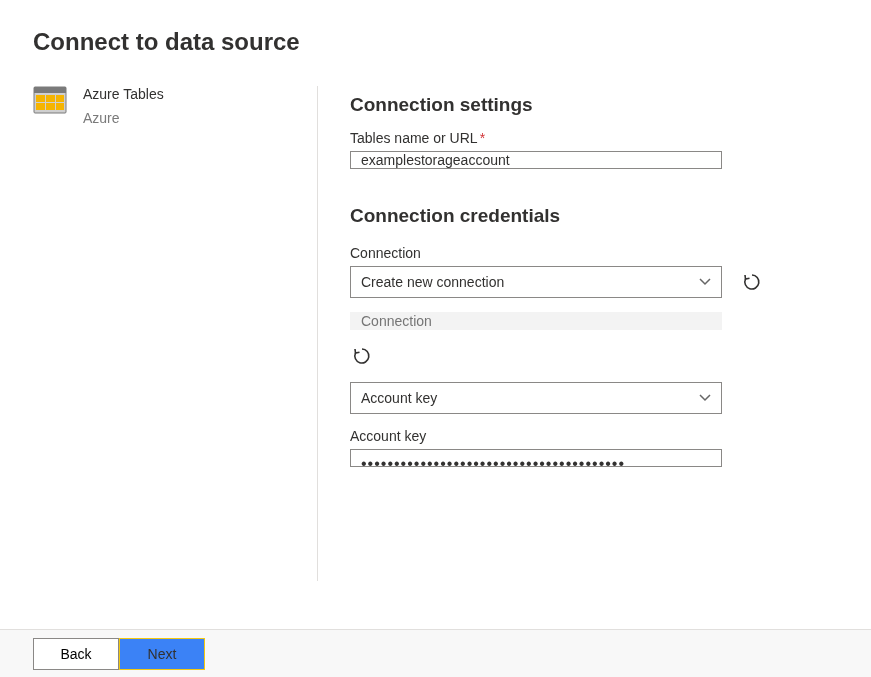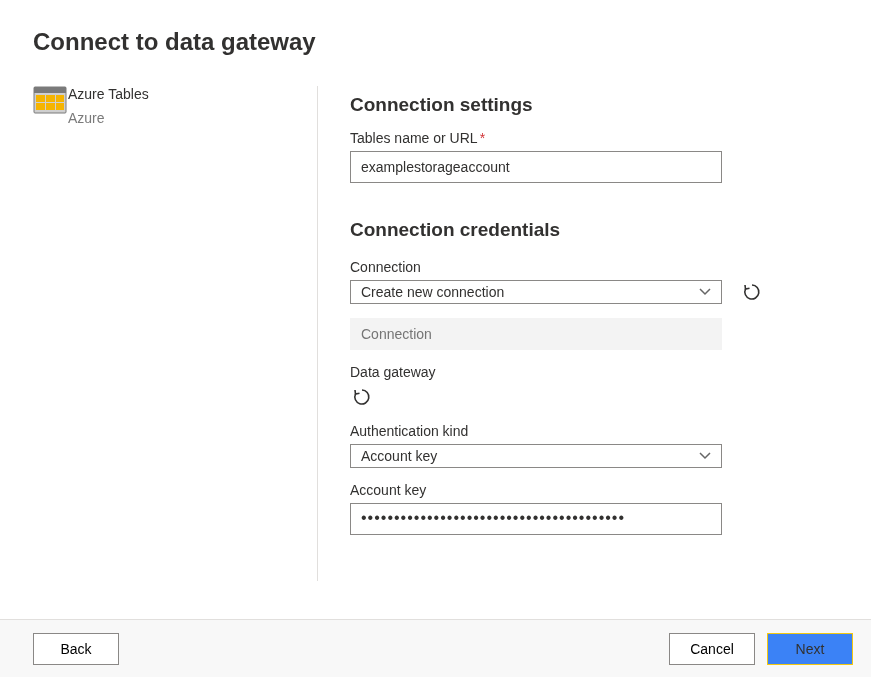--- a/index.html
+++ b/index.html
@@ -28,21 +28,21 @@
     border-right: 1px solid #e1dfdd;
     min-height: 495px;
   }
   .right-col {
     flex: 1;
     padding-left: 32px;
   }
   .source-item {
     display: flex;
     align-items: flex-start;
-    gap: 1px;
+    gap: 16px;
   }
   .source-texts { display: flex; flex-direction: column; }
   .source-name { font-size: 14px; color: #323130; }
   .source-sub  { font-size: 14px; color: #7a7a7a; margin-top: 8px; }
   .section-heading {
     font-size: 19px;
     font-weight: 600;
     color: #323130;
     margin: 8px 0 14px 0;
   }
@@ -55,63 +55,62 @@
   .field-label.disabled { color: #a6a6a6; }
   .req { color: #d13438; margin-left: 2px; }
   .field-row {
     display: flex;
     align-items: center;
     gap: 18px;
     margin-bottom: 14px;
   }
   .text-input {
     width: 372px;
-    height: 32px;
+    height: 18px;
     border: 1px solid #8a8886;
     padding: 0 10px;
     font-size: 14px;
     font-family: inherit;
     color: #323130;
     background: #fff;
     outline: none;
   }
   .text-input.disabled {
     background: #f3f3f3;
     border-color: #f3f3f3;
     color: #b0b0b0;
   }
   .select-control {
     width: 372px;
-    height: 24px;
+    height: 32px;
     border: 1px solid #8a8886;
     padding: 0 10px;
     font-size: 14px;
     color: #323130;
     display: flex;
     align-items: center;
     justify-content: space-between;
     cursor: pointer;
     background: #fff;
   }
   .password-dots {
     letter-spacing: 1px;
     font-size: 16px;
     line-height: 28px;
   }
   .footer-bar {
     position: absolute;
     left: 0;
     right: 0;
     bottom: 0;
-    height: 58px;
+    height: 48px;
     border-top: 1px solid #e1dfdd;
     background: #f8f8f8;
     display: flex;
     align-items: center;
-    justify-content: space-between;
     padding: 0 18px 0 33px;
   }
   .footer-right { display: flex; gap: 12px; }
   .btn {
     height: 32px;
     min-width: 86px;
     padding: 0 18px;
     border: 1px solid #8a8886;
     background: #fff;
     font-size: 14px;
@@ -136,21 +135,21 @@
     cursor: pointer;
   }
   
   .az-icon {
     width: 34px; height: 28px; flex-shrink: 0;
   }
 </style>
 </head>
 <body>
 
-<div class="page-title">Connect to data gateway</div>
+<div class="page-title">Connect to data source</div>
 
 <div class="body-wrap">
 
   <div class="left-col">
     <div class="source-item">
       <svg class="az-icon" viewBox="0 0 34 28">
         <rect x="1" y="1" width="32" height="26" rx="1" fill="#cfcfcf" stroke="#7a7a7a"></rect>
         <rect x="1" y="1" width="32" height="6" fill="#7a7a7a"></rect>
         <rect x="3" y="9" width="9" height="7" fill="#f5b400"></rect>
         <rect x="13" y="9" width="9" height="7" fill="#f5b400"></rect>
@@ -191,46 +190,43 @@
           <path d="M10 3 A7 7 0 1 1 3.5 7" fill="none" stroke="#323130" stroke-width="1.6"></path>
           <path d="M3 3 L3.5 7 L7.5 6.2" fill="none" stroke="#323130" stroke-width="1.6"></path>
         </svg>
       </span>
     </div>
 
     <div class="field-row">
       <input class="text-input disabled" type="text" disabled="" placeholder="Connection" style="">
     </div>
 
-    <div class="field-label">Data gateway</div>
     <div class="field-row">
       <span class="icon-btn">
         <svg width="20" height="20" viewBox="0 0 20 20">
           <path d="M10 3 A7 7 0 1 1 3.5 7" fill="none" stroke="#323130" stroke-width="1.6"></path>
           <path d="M3 3 L3.5 7 L7.5 6.2" fill="none" stroke="#323130" stroke-width="1.6"></path>
         </svg>
       </span>
     </div>
 
-    <div class="field-label">Authentication kind</div>
     <div class="field-row">
       <div class="select-control">
         <span>Account key</span>
         <svg width="12" height="12" viewBox="0 0 12 12">
             <path d="M1 3 L6 8 L11 3" fill="none" stroke="#666" stroke-width="1.5"></path>
           </svg>
       </div>
     </div>
 
     <div class="field-label">Account key</div>
     <div class="field-row">
       <div class="text-input password-dots">••••••••••••••••••••••••••••••••••••••••</div>
     </div>
   </div>
 </div>
 
 <div class="footer-bar">
   <button class="btn">Back</button>
   <div class="footer-right">
-    <button class="btn">Cancel</button>
     <button class="btn primary">Next</button>
   </div>
 </div>
 
 </body></html>

